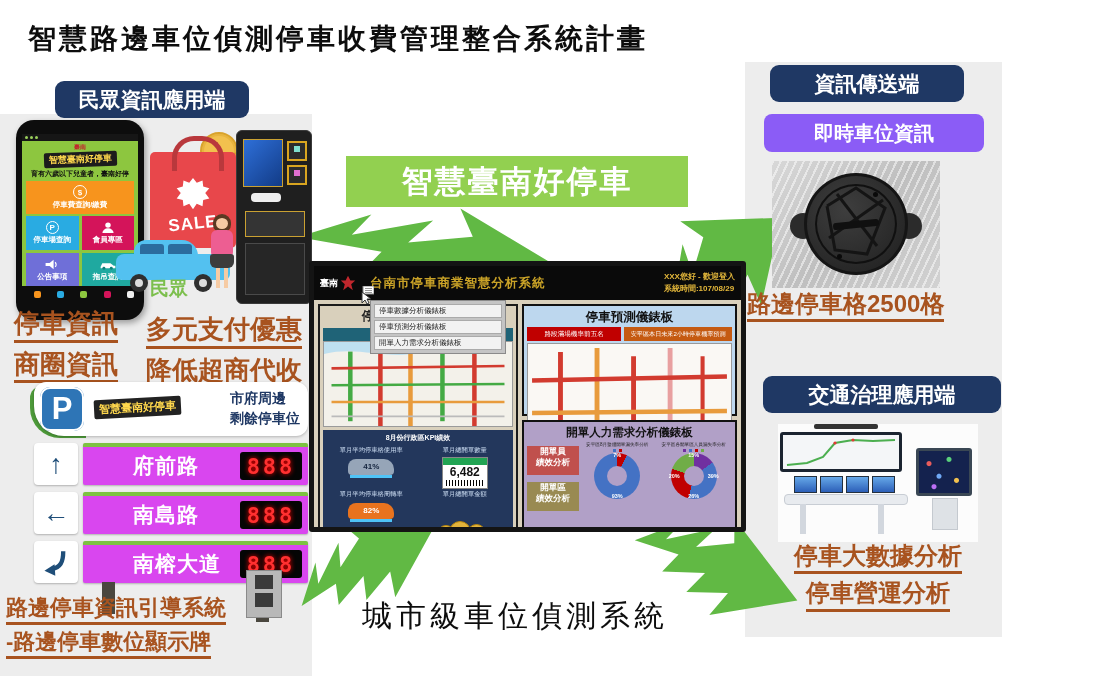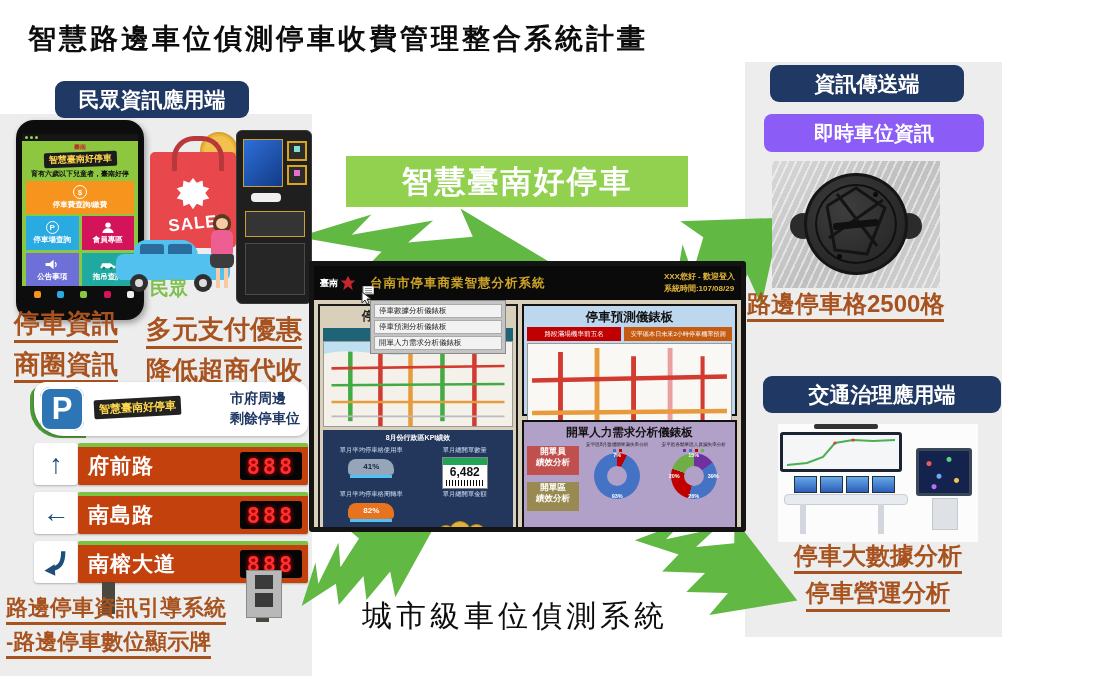--- a/index.html
+++ b/index.html
@@ -117,22 +117,22 @@
   .sg-green{position:absolute;left:-4px;top:4px;width:56px;height:52px;background:#4E9B3A;border-radius:12px 0 0 30px;}
   .sg-p{position:absolute;left:6px;top:5px;width:44px;height:44px;background:#2E75B6;border-radius:10px;color:#fff;
         font-size:31px;font-weight:bold;display:flex;align-items:center;justify-content:center;box-shadow:0 0 0 2px #fff inset;}
   .sg-logo{position:absolute;left:60px;top:16px;background:#222;color:#FFD84D;font-size:11px;font-weight:bold;
            padding:2px 5px;border-radius:2px;transform:rotate(-3deg);}
   .sg-sub{position:absolute;right:8px;top:7px;text-align:left;color:#1F3864;font-size:14px;font-weight:bold;line-height:1.4;}
   .sg-row{position:absolute;left:0;width:274px;height:42px;display:flex;}
   .r1{top:61px;} .r2{top:110px;} .r3{top:159px;}
   .sg-arrowbox{width:44px;height:42px;background:#fff;border-radius:4px;display:flex;align-items:center;justify-content:center;
                color:#1F4E79;font-size:27px;font-weight:bold;box-shadow:0 1px 2px rgba(0,0,0,.25);}
-  .sg-panel{flex:1;background:#c2410c;border-top:4px solid #7DC242;border-radius:2px;display:flex;
-            align-items:center;box-shadow:0 1px 2px rgba(0,0,0,.25);}
+  .sg-panel{flex:1;margin-left:5px;background:#d946ef;border-top:4px solid #7DC242;border-radius:2px;display:flex;
+            align-items:center;box-shadow:0 1px 2px rgba(0,0,0,.25);padding-left:40px;}
   .sg-street{color:#fff;font-size:21px;font-weight:bold;margin-left:10px;letter-spacing:1px;}
   .sg-led{margin-left:auto;margin-right:6px;background:#050505;width:62px;height:28px;border-radius:3px;display:flex;
           align-items:center;justify-content:center;color:#FF3030;font-family:"DejaVu Sans Mono",monospace;
           font-weight:bold;font-size:22px;letter-spacing:3px;text-shadow:0 0 5px #f00;}
   .post{position:absolute;width:13px;background:#4A473F;}
   .post1{left:68px;top:200px;height:32px;}
   .post2{left:222px;top:200px;height:40px;}
   .post-dev{position:absolute;left:212px;top:188px;width:34px;height:46px;background:#B8B8B8;border:1px solid #8a8a8a;}
   .post-dev i{display:block;width:18px;height:14px;margin:4px auto;background:#3A3A3A;}
 

